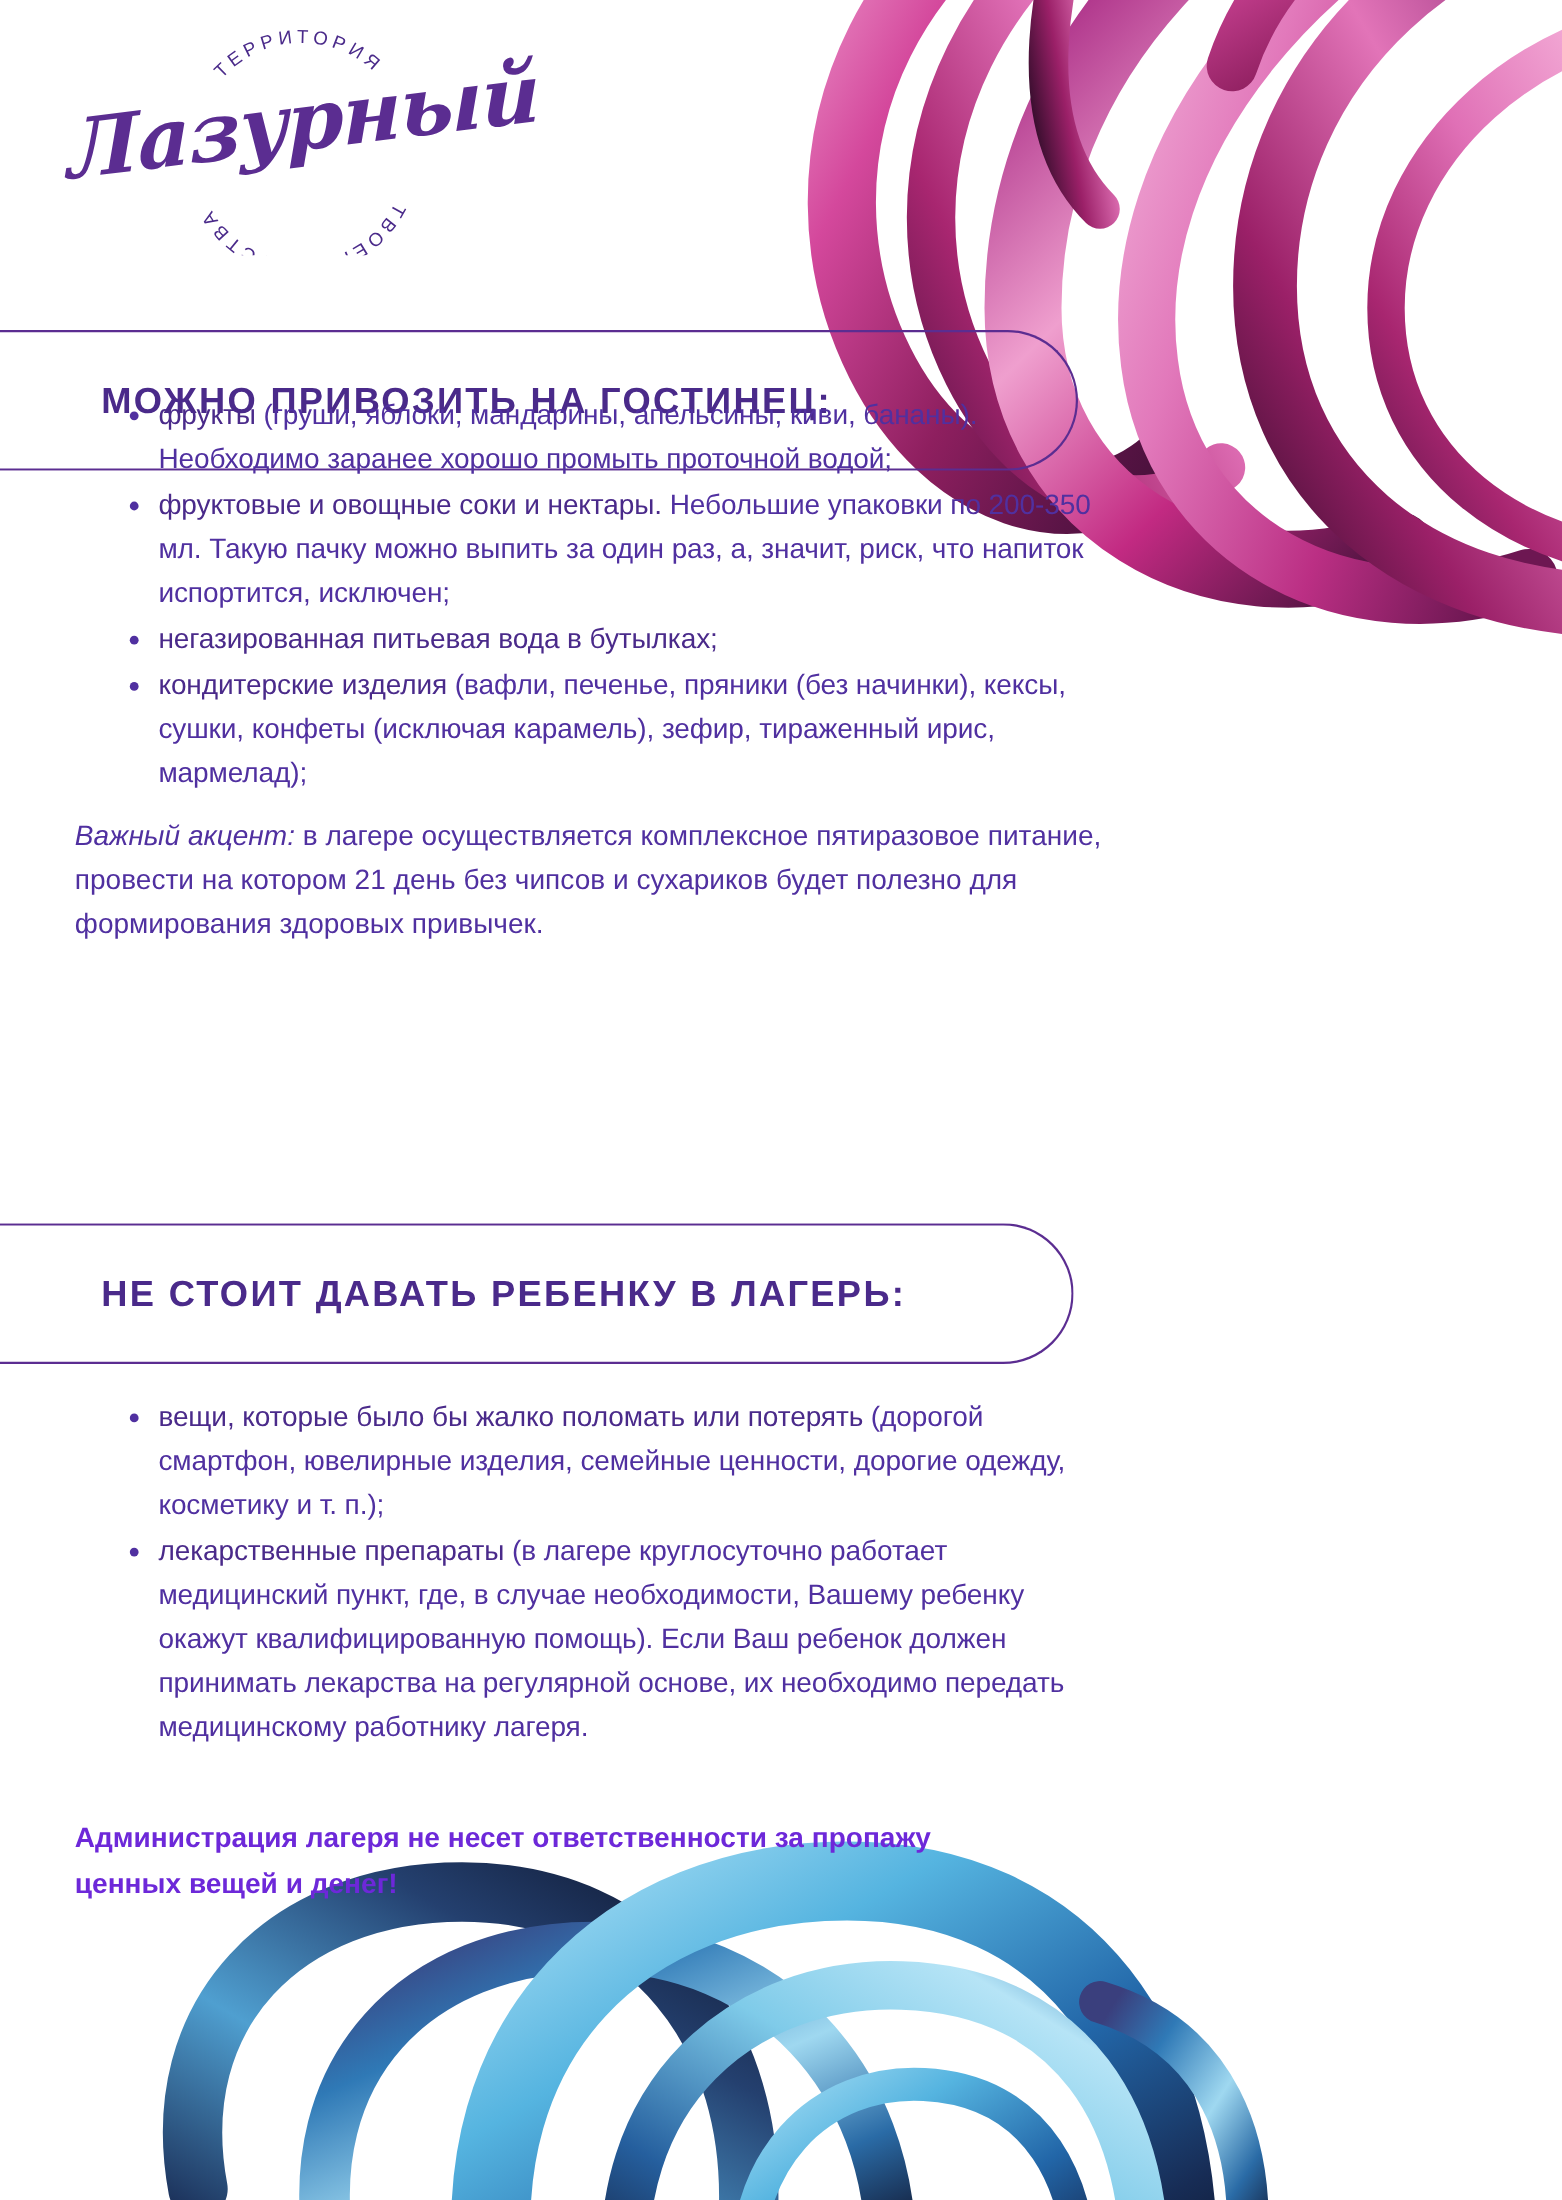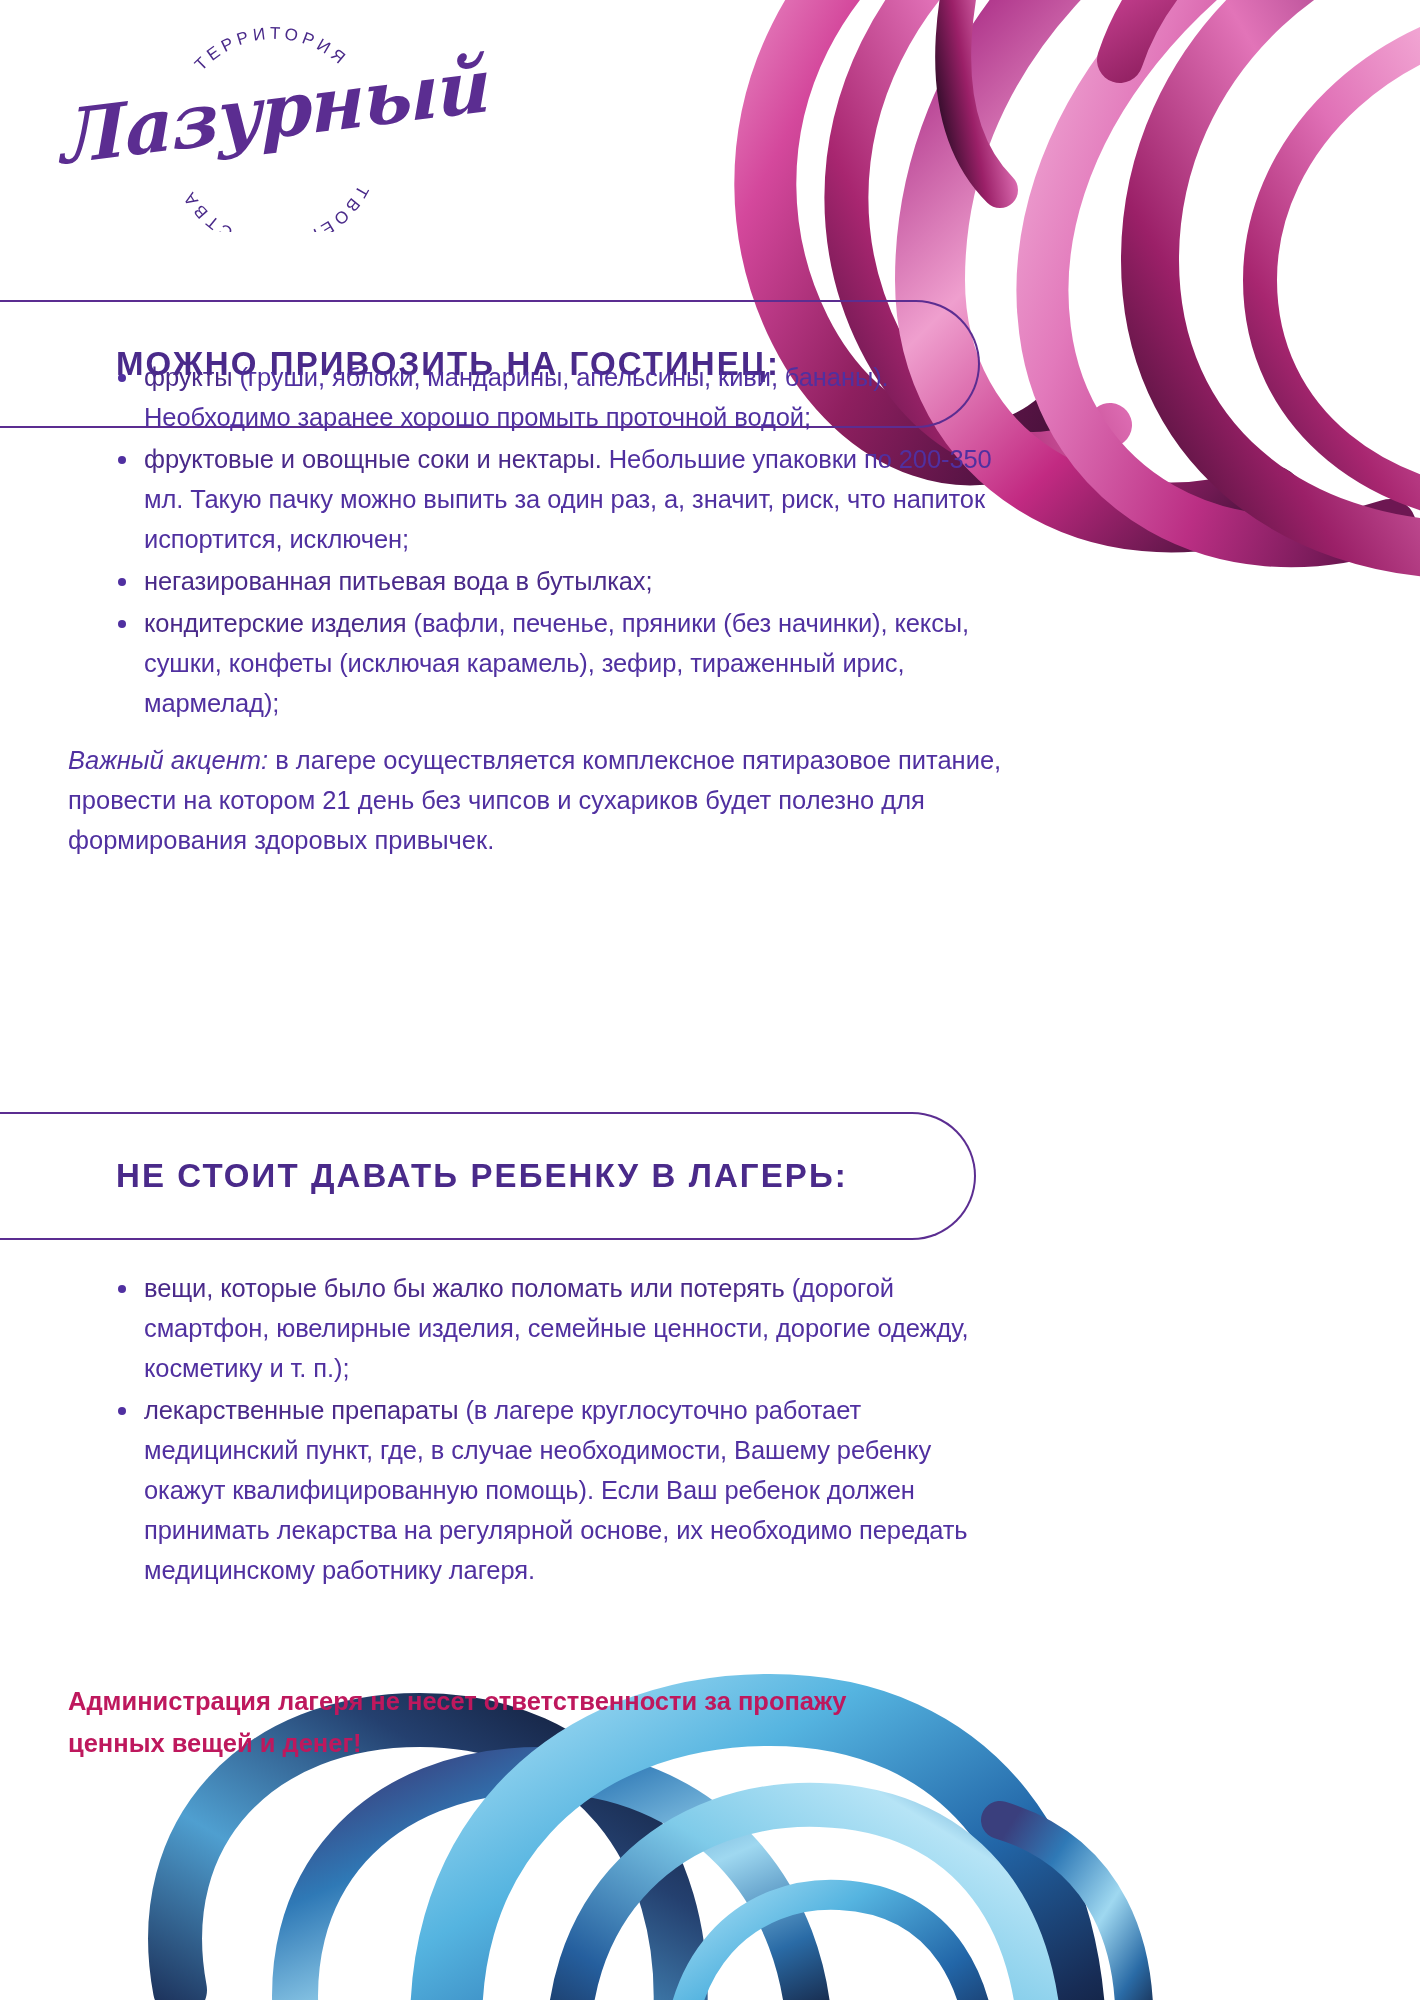--- a/index.html
+++ b/index.html
@@ -38,21 +38,21 @@
   .band{
     position:absolute; left:-4px; height:128px;
     border:2px solid #5b2d91;
     border-left:none;
     border-top-right-radius:64px;
     border-bottom-right-radius:64px;
     box-sizing:border-box;
     display:flex; align-items:center;
   }
   .band-title{
-    margin-left:120px;
+    margin-left:96px;
     font-size:33px; font-weight:bold;
     letter-spacing:2.1px;
     color:#4a2a8a;
     white-space:nowrap;
   }
   #band-allowed{top:300px; width:984px;}
   #band-forbidden{top:1112px; width:980px;}
 
   
   .content{position:absolute; left:0; width:1420px;}
@@ -82,23 +82,22 @@
   .note{
     position:absolute;
     font-size:25.5px; line-height:40px;
     color:#5030a0;
   }
   #note-accent{left:68px; top:740px; width:940px;}
   #note-accent .em{font-style:italic;margin-top:40px;}
 
   #note-final{
     left:68px; top:1650px; width:880px;
-    font-weight:bold; color:#be185d;
+    font-weight:bold; color:#6d28d9;
     line-height:42px;
-    margin-top:30px;
   }
 </style>
 </head>
 <body>
 
 <svg class="art" id="art-top" viewBox="0 0 1050 760" xmlns="http://www.w3.org/2000/svg">
   <defs>
     <linearGradient id="pg1" x1="0" y1="0" x2="1" y2="1">
       <stop offset="0%" stop-color="#f3a9d6"></stop>
       <stop offset="28%" stop-color="#d4489c"></stop>

